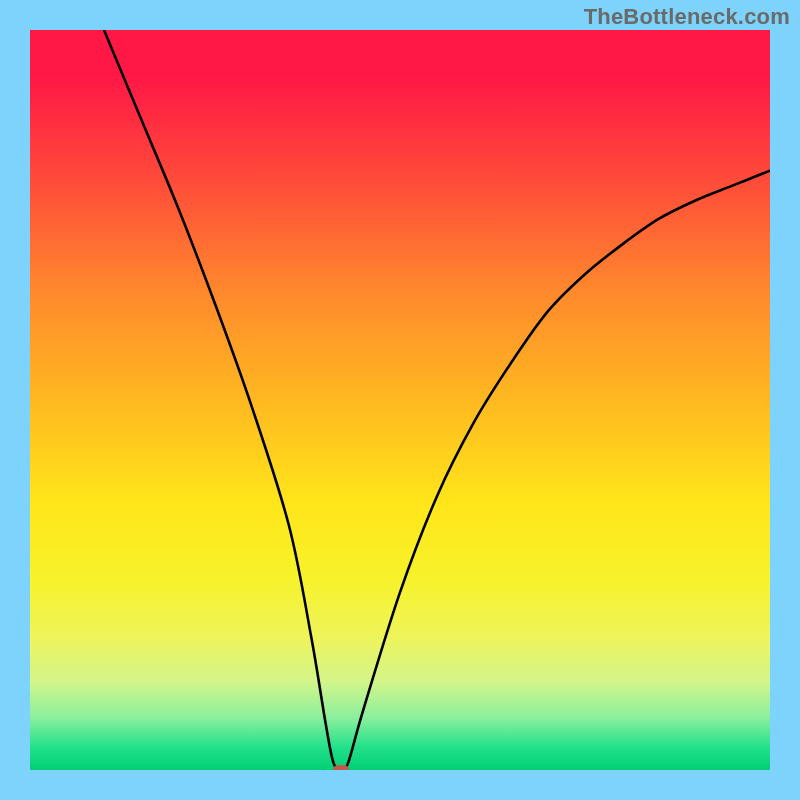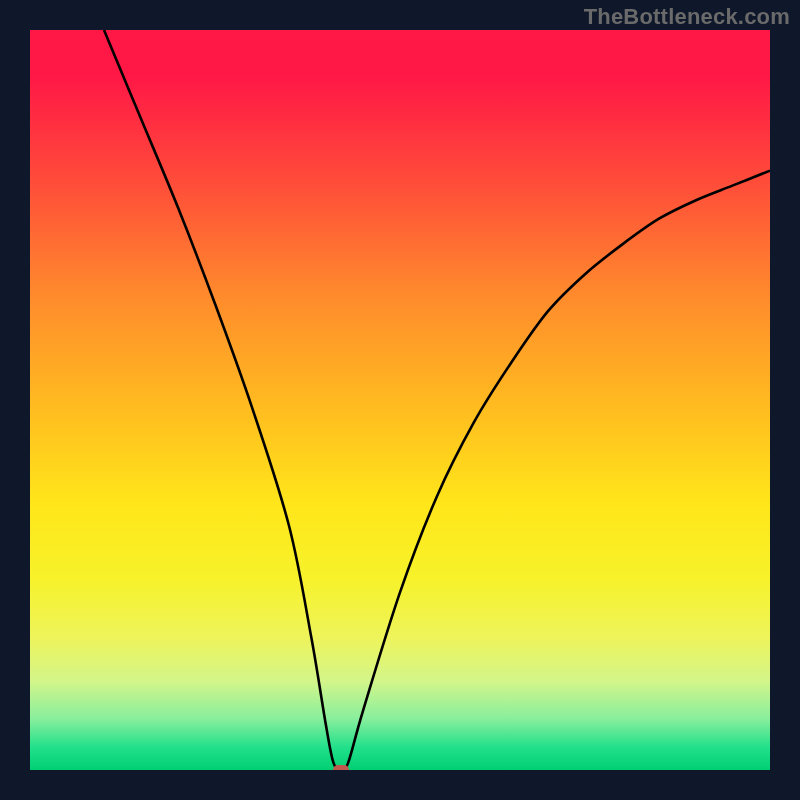--- a/index.html
+++ b/index.html
@@ -10,21 +10,21 @@
     background: #000;
     font-family: Arial, Helvetica, sans-serif;
     overflow: hidden;
   }
   .frame {
     position: absolute;
     left: 0;
     top: 0;
     width: 800px;
     height: 800px;
-    background: #0f172a;
+    background: #7dd3fc;
   }
   .watermark {
     position: absolute;
     top: 4px;
     right: 10px;
     color: #6a6a6a;
     font-size: 22px;
     font-weight: 600;
     letter-spacing: 0.2px;
     user-select: none;

